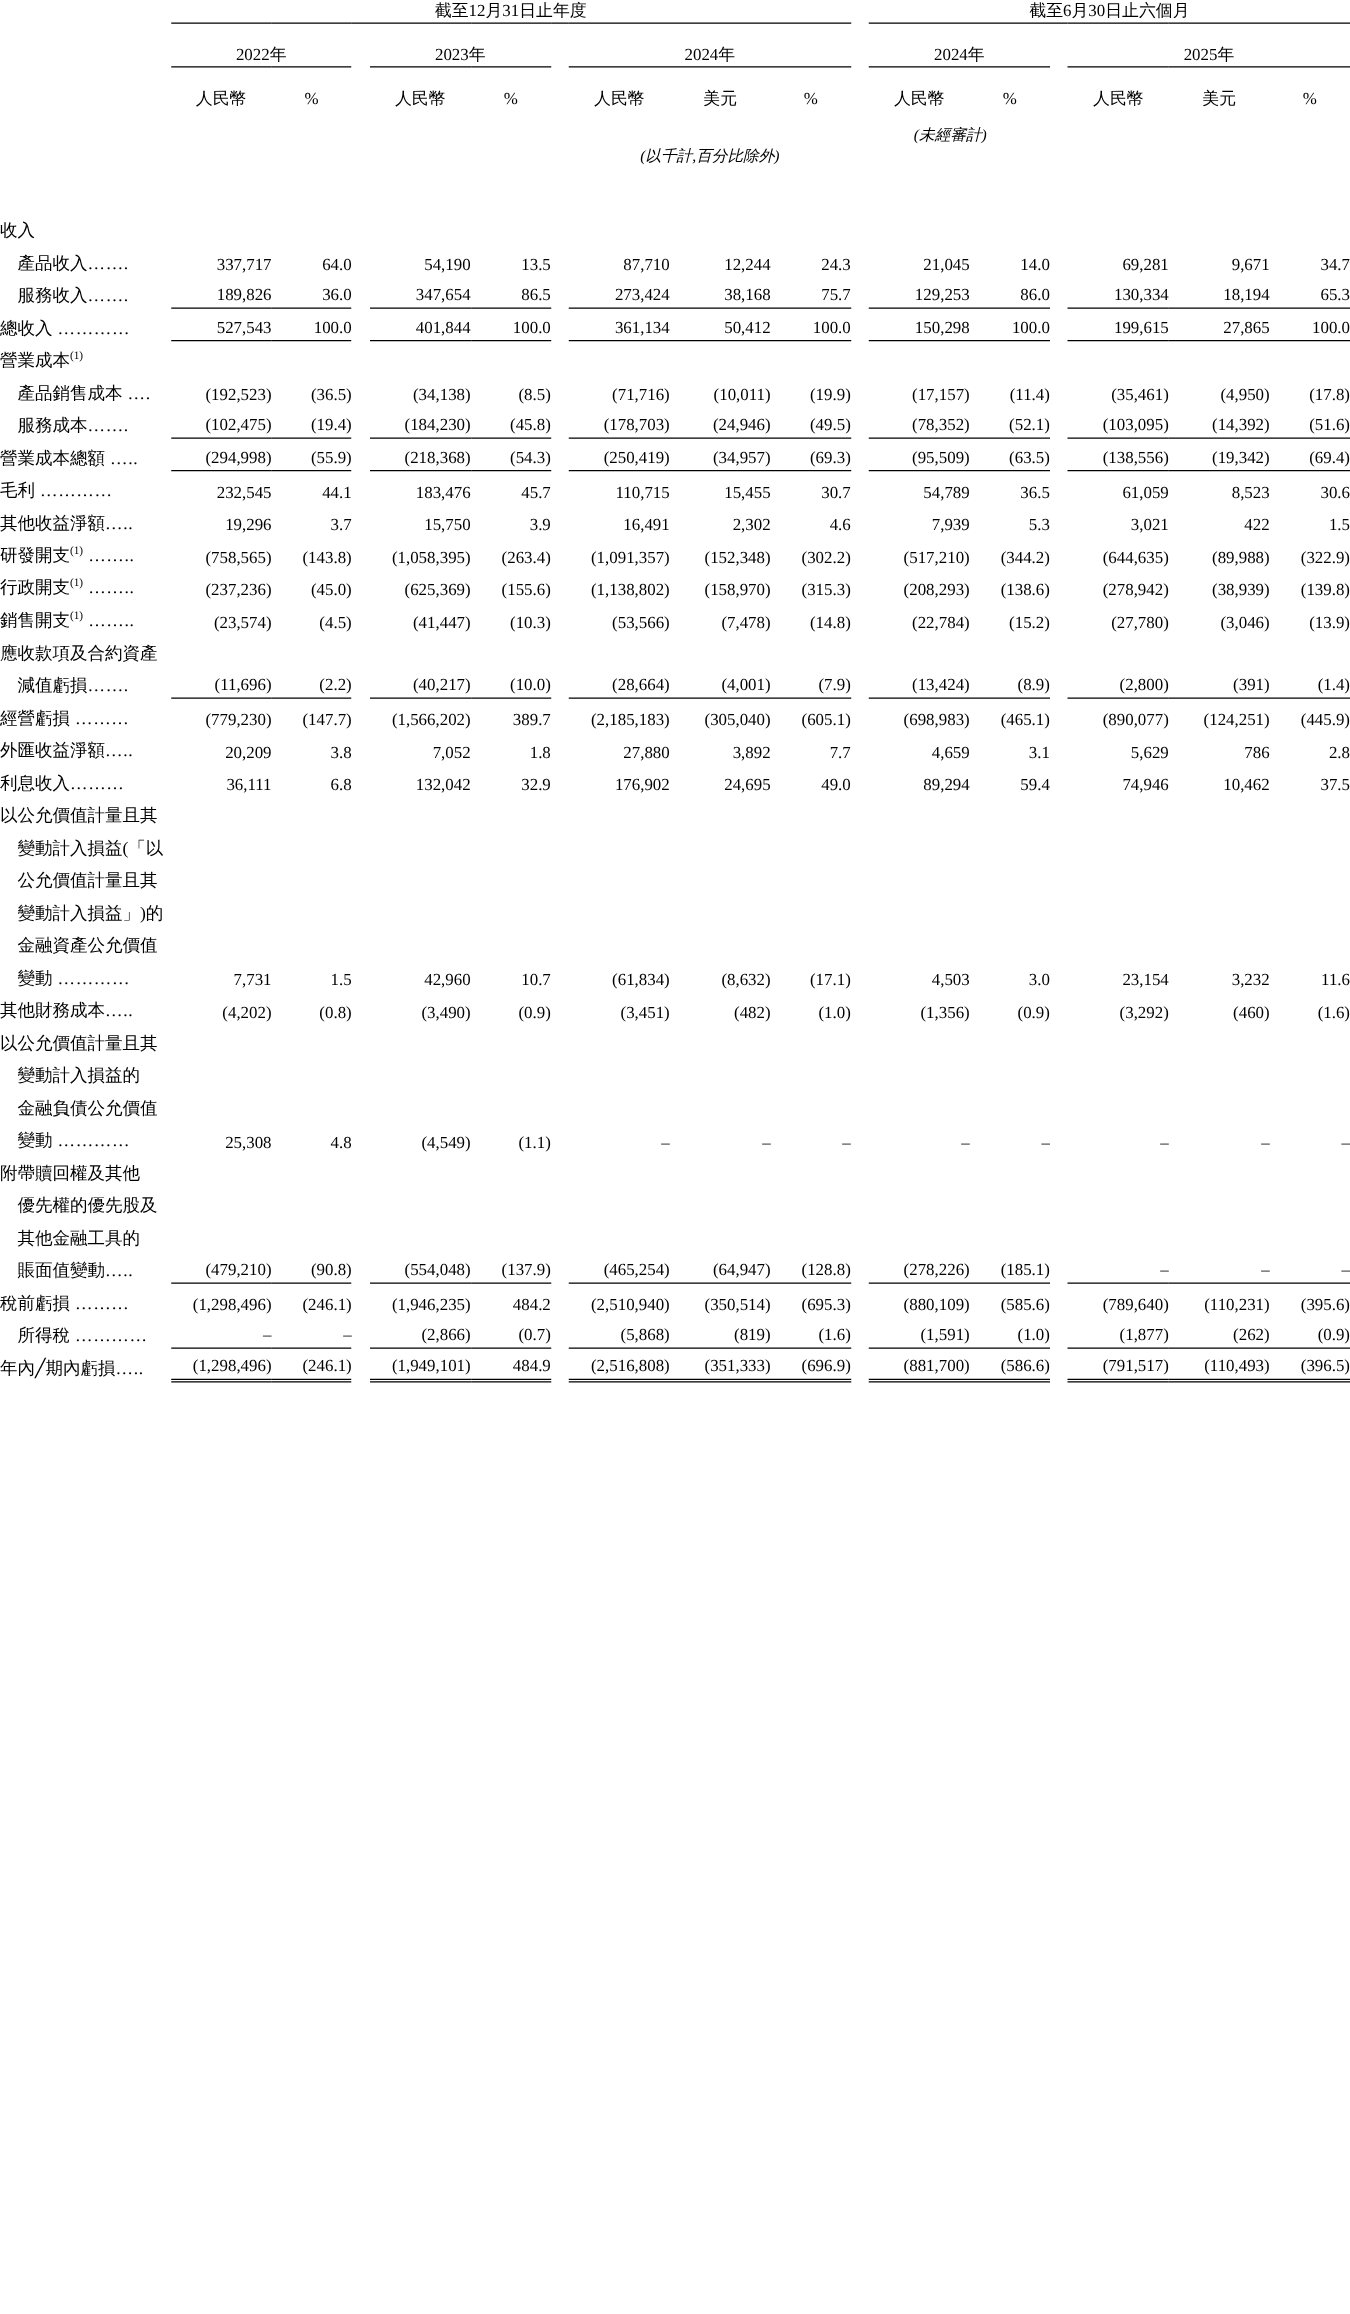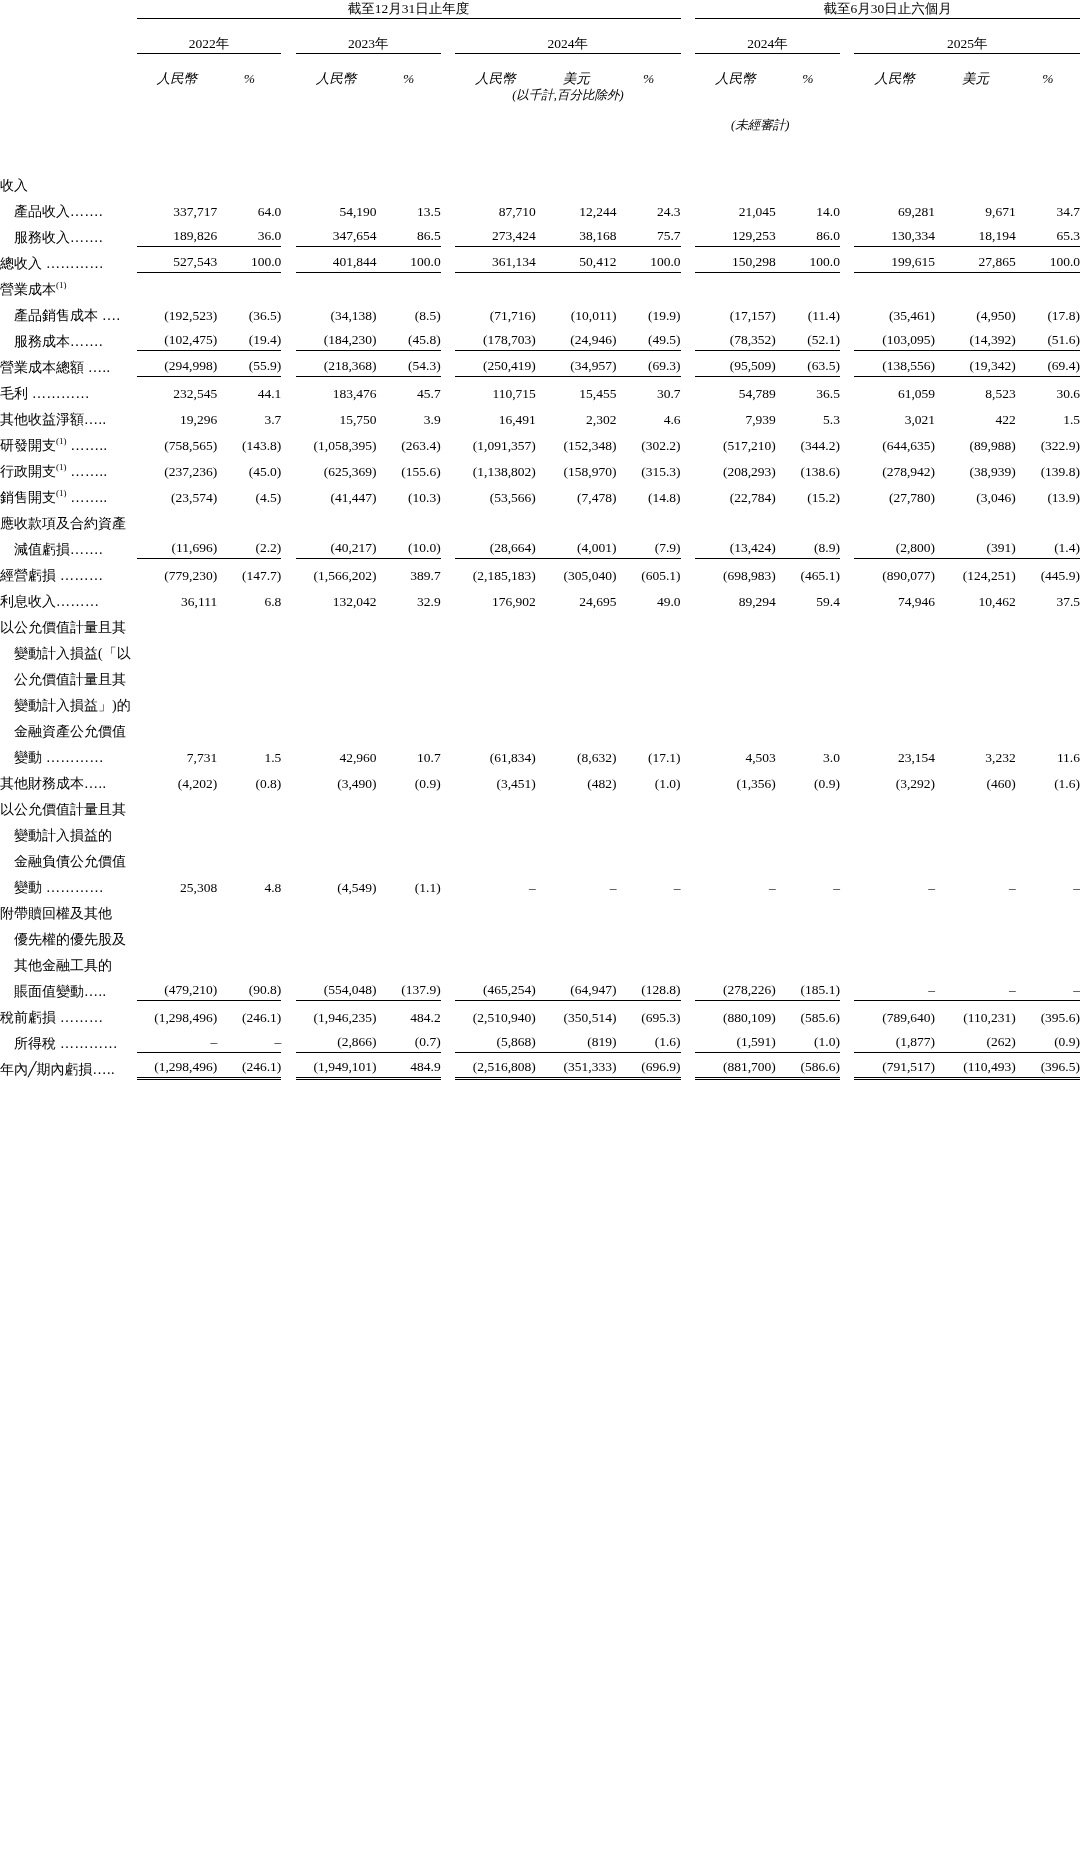--- a/index.html
+++ b/index.html
@@ -67,21 +67,20 @@
   .hdr-year {
     text-align: center;
     font-size: 13.5px;
     font-weight: bold;
     padding-bottom: 3px;
   }
   .hdr-year-line { border-bottom: 1px solid #000; }
   .hdr-unit {
     text-align: center;
     font-size: 13.5px;
-    font-style: italic;
     font-weight: bold;
     padding-bottom: 2px;
   }
   .hdr-note {
     text-align: center;
     font-size: 12.5px;
     font-style: italic;
     white-space: nowrap;
   }
   .spacer-row td { height: 16px; }
@@ -153,31 +152,31 @@
       <td class="pct hdr-unit">%</td>
       <td></td>
       <td class="num hdr-unit">人民幣</td>
       <td class="pct hdr-unit">%</td>
       <td></td>
       <td class="num hdr-unit">人民幣</td>
       <td class="num hdr-unit">美元</td>
       <td class="pct hdr-unit">%</td>
     </tr>
     <tr>
-      <td></td>
-          <td colspan="6"></td>
-      <td class="hdr-note" colspan="3">(以千計,百分比除外)</td>
-      <td colspan="7"></td>
-    </tr>
-    <tr>
       <td style="height:30px"></td>
           <td colspan="9"></td>
       <td class="hdr-note" colspan="3">(未經審計)</td>
       <td colspan="4"></td>
     </tr>
+    <tr>
+      <td></td>
+          <td colspan="6"></td>
+      <td class="hdr-note" colspan="3">(以千計,百分比除外)</td>
+      <td colspan="7"></td>
+    </tr>
     <tr class="spacer-row">
           <td colspan="17" style="height:34px"></td>
         </tr>
   </thead>
   <tbody id="tbody">
         <tr class="row-t">
           <td class="label bold">收入</td>
           <td class="num bold"></td>
           <td class="pct bold"></td>
           <td></td>
@@ -472,20 +471,39 @@
           <td class="num bold">(2,185,183)</td>
           <td class="num bold">(305,040)</td>
           <td class="pct bold">(605.1)</td>
           <td></td>
           <td class="num bold">(698,983)</td>
           <td class="pct bold">(465.1)</td>
           <td></td>
           <td class="num bold">(890,077)</td>
           <td class="num bold">(124,251)</td>
           <td class="pct bold">(445.9)</td>
+        </tr>
+        <tr class="row-t">
+          <td class="label">外匯收益淨額<span class="dots">…..</span></td>
+          <td class="num">20,209</td>
+          <td class="pct">3.8</td>
+          <td></td>
+          <td class="num">7,052</td>
+          <td class="pct">1.8</td>
+          <td></td>
+          <td class="num">27,880</td>
+          <td class="num">3,892</td>
+          <td class="pct">7.7</td>
+          <td></td>
+          <td class="num">4,659</td>
+          <td class="pct">3.1</td>
+          <td></td>
+          <td class="num">5,629</td>
+          <td class="num">786</td>
+          <td class="pct">2.8</td>
         </tr>
         <tr class="row-t">
           <td class="label">利息收入<span class="dots">………</span></td>
           <td class="num">36,111</td>
           <td class="pct">6.8</td>
           <td></td>
           <td class="num">132,042</td>
           <td class="pct">32.9</td>
           <td></td>
           <td class="num">176,902</td>

